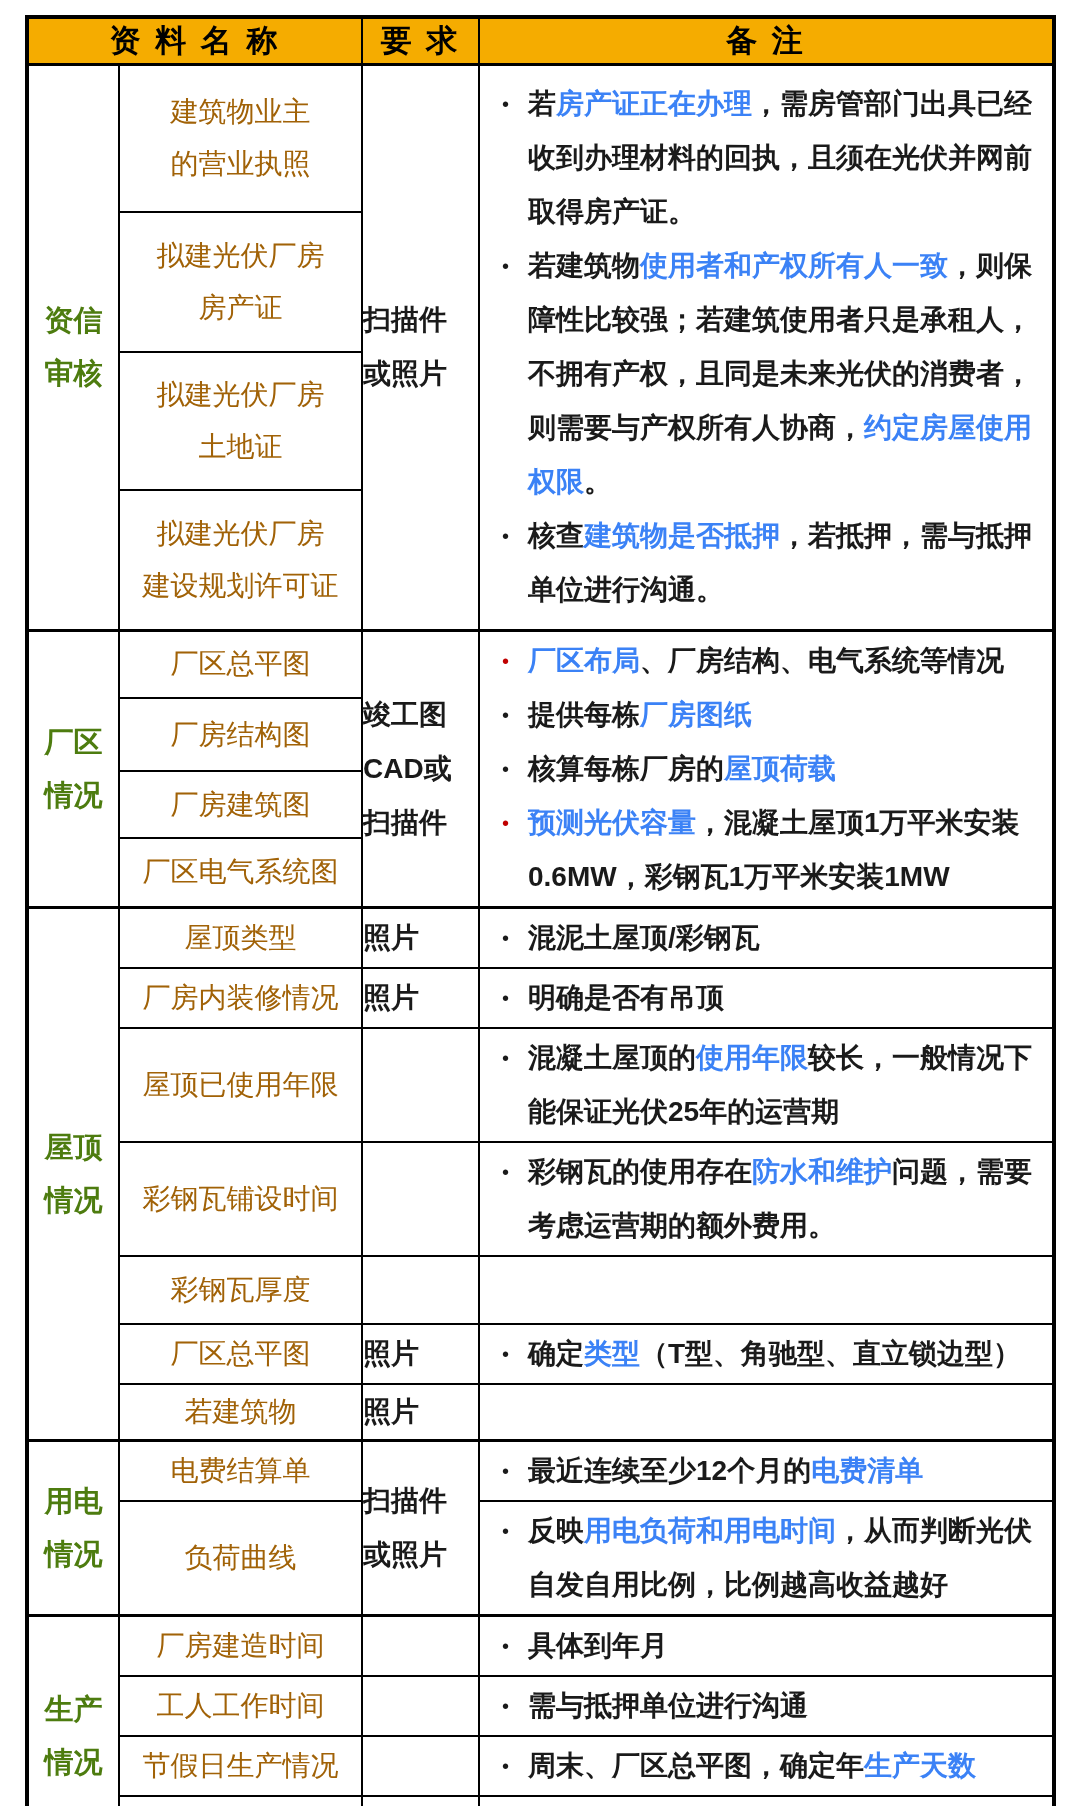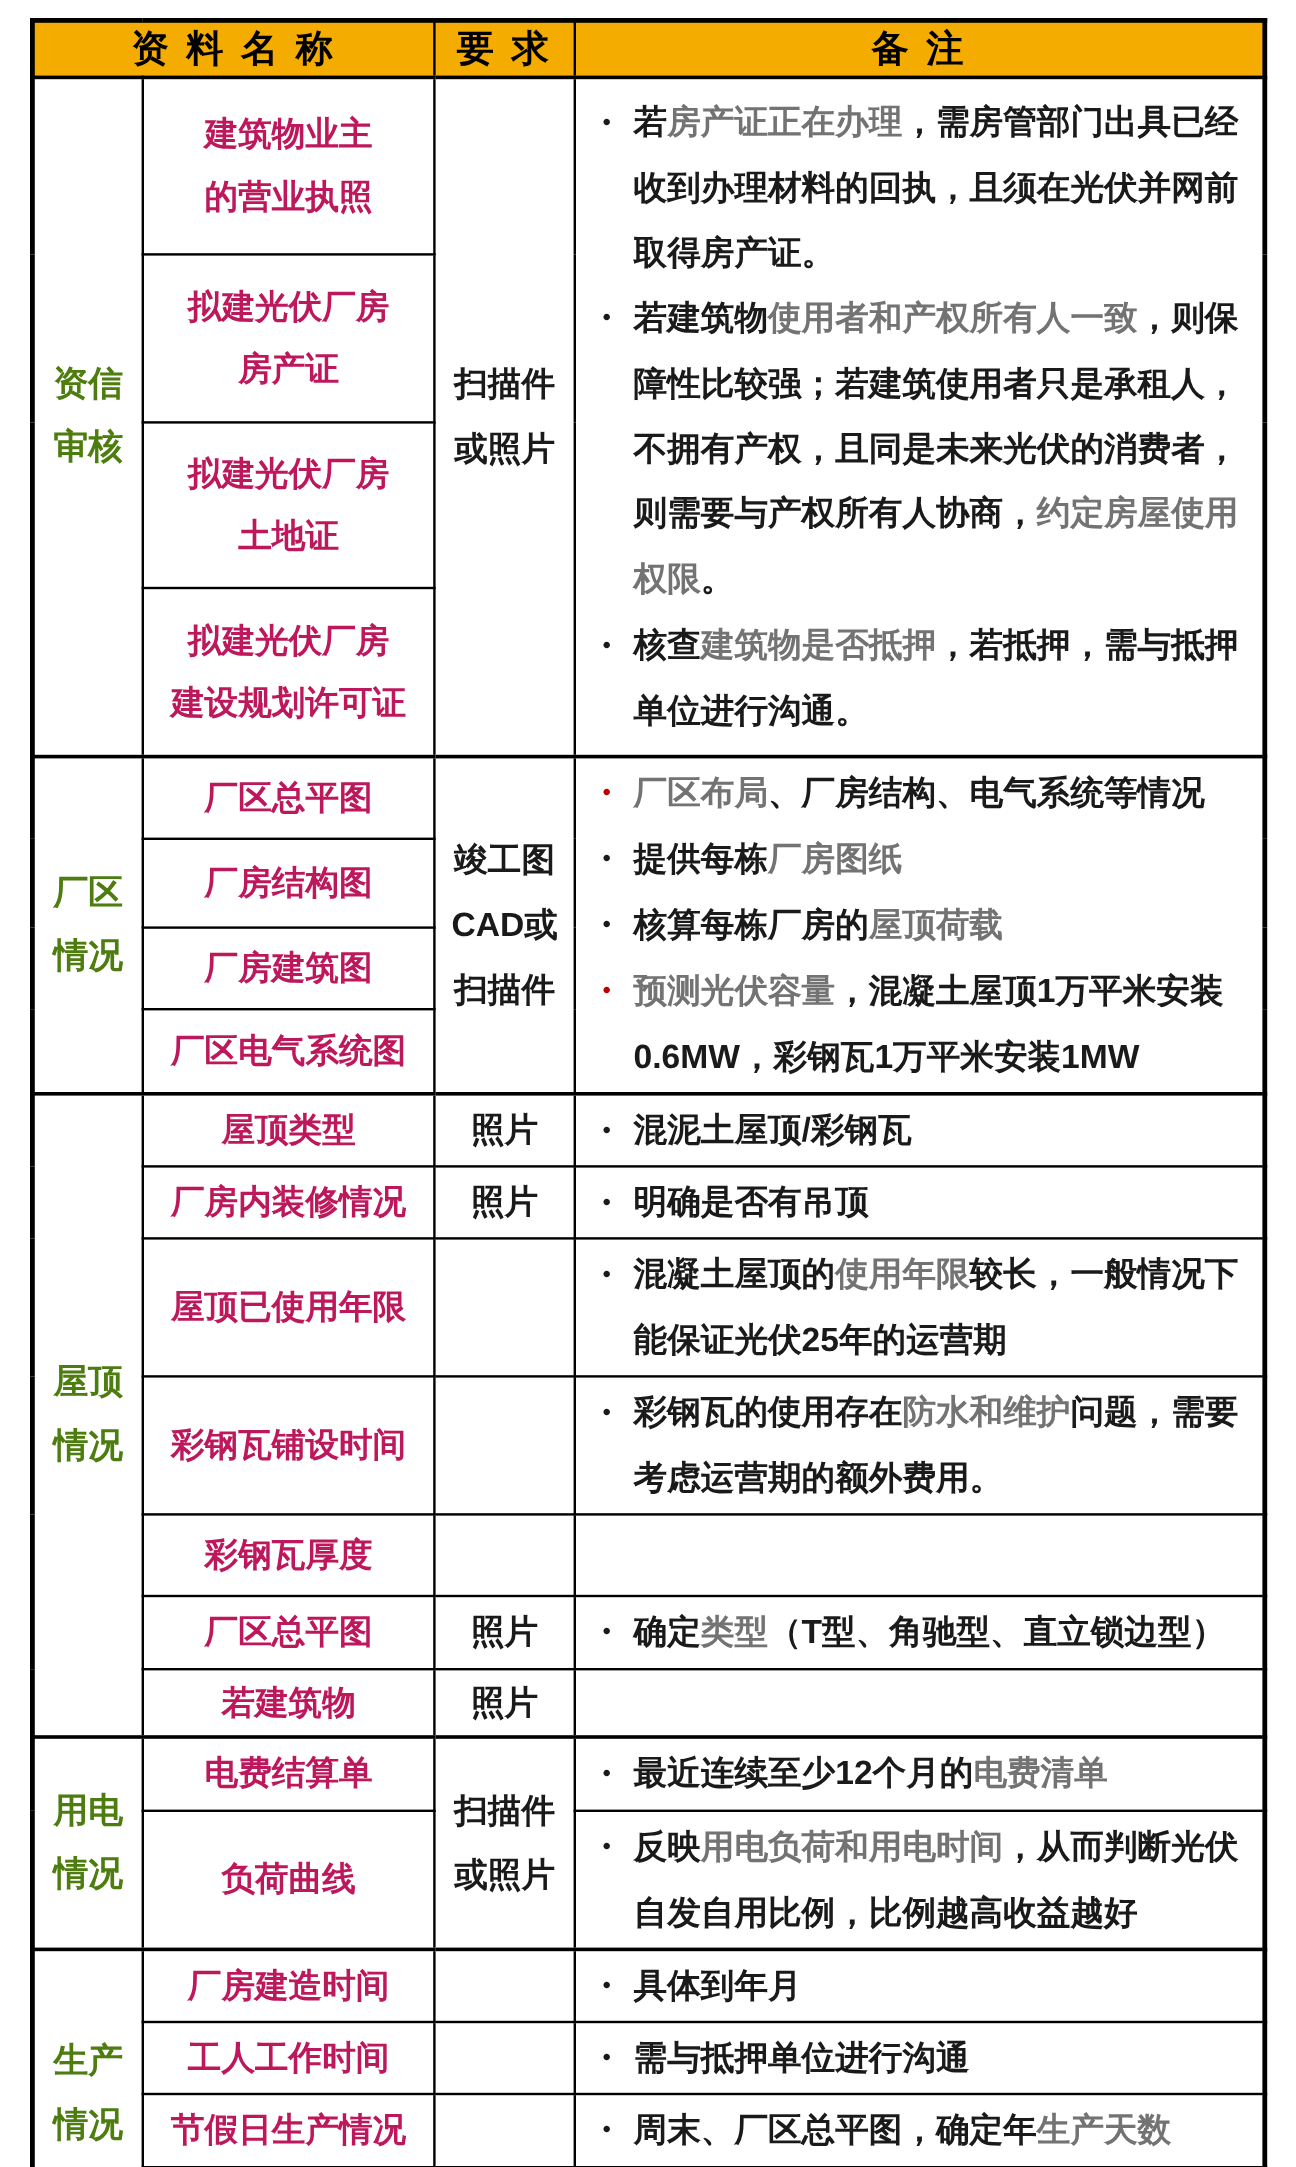--- a/index.html
+++ b/index.html
@@ -19,38 +19,38 @@
     font-size: 31px; font-weight: 700; color: #000;
     letter-spacing: 3px; text-align: center;
     border-bottom: 3px solid #000;
   }
   tr.gstart > td { border-top: 3px solid #000; }
   .gcell {
     font-size: 29px; font-weight: 700; text-align: center;
     white-space: pre-line; line-height: 53px; color: #4d7c0f;
   }
   .icell {
-    font-size: 28px; font-weight: 700; text-align: center;
-    white-space: pre-line; line-height: 52px; color: #be185d;
+    font-size: 28px; font-weight: 400; text-align: center;
+    white-space: pre-line; line-height: 52px; color: #a16207;
   }
   .qcell {
-    font-size: 28px; font-weight: 600; text-align: center;
+    font-size: 28px; font-weight: 600; text-align: left;
     white-space: pre-line; line-height: 54px; color: #1a1a1a;
   }
   .rcell { padding: 2px 12px 2px 0; }
   .bullet { display: flex; align-items: flex-start; }
   .dot {
     flex: none; width: 48px; padding-left: 22px;
     font-size: 20px; line-height: 54px; color: #1a1a1a;
   }
   .btxt {
     flex: 1; font-size: 28px; font-weight: 600;
     line-height: 54px; color: #1a1a1a; text-align: left;
   }
-  .red { color: #737373; font-weight: 800; font-family: Liberation Serif, serif; }
+  .red { color: #3b82f6; font-weight: 800; }
   .dotred .dot { color: #C00000; }
 </style>
 </head>
 <body>
 
 <table class="doc">
   <colgroup>
     <col style="width:92px">
       <col style="width:243px">
       <col style="width:117px">

